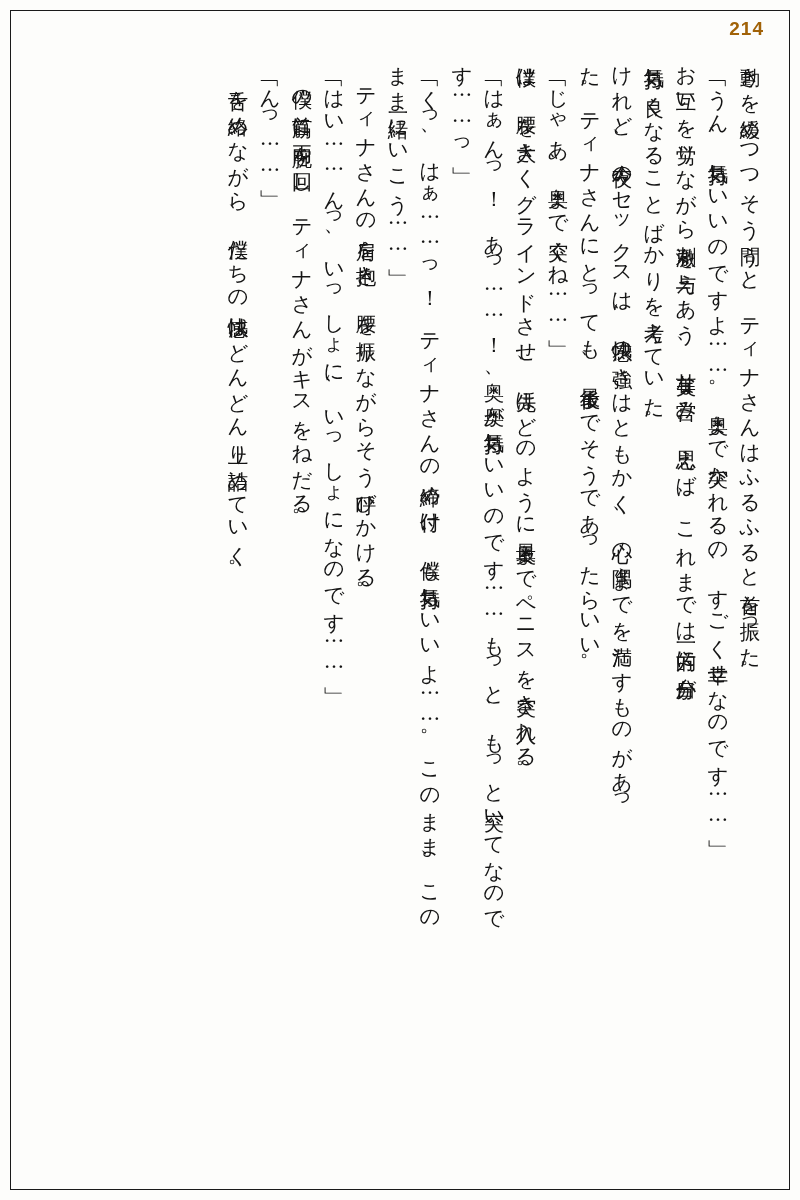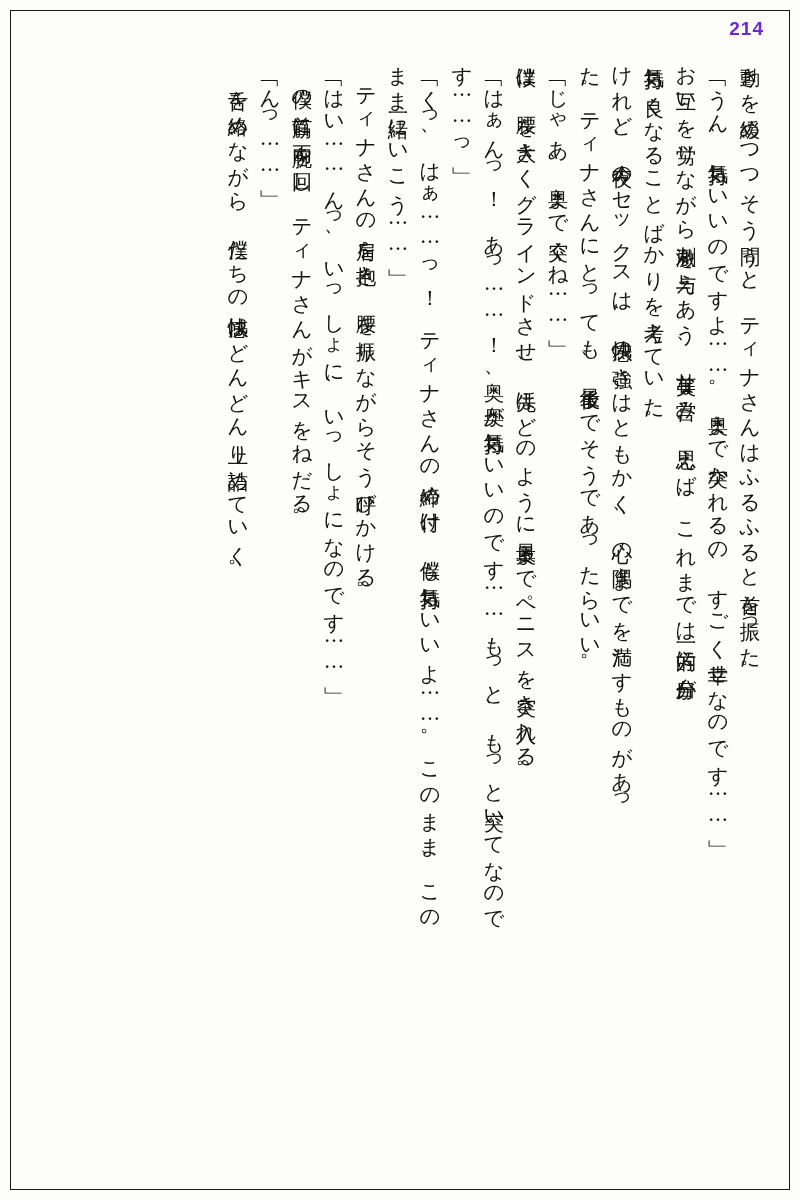--- a/index.html
+++ b/index.html
@@ -34,21 +34,21 @@
   }
 
   .page-number {
     position: absolute;
     top: 18px;
     right: 36px;
     font-size: 19px;
     font-weight: bold;
     letter-spacing: 1px;
     font-family: "Liberation Sans", sans-serif;
-    color: #6d28d9;
+    color: #a16207;
   }
 
   
   .text-body {
     position: absolute;
     left: 46px;
     top: 52px;
     right: 40px;
     bottom: 40px;
     display: flex;

